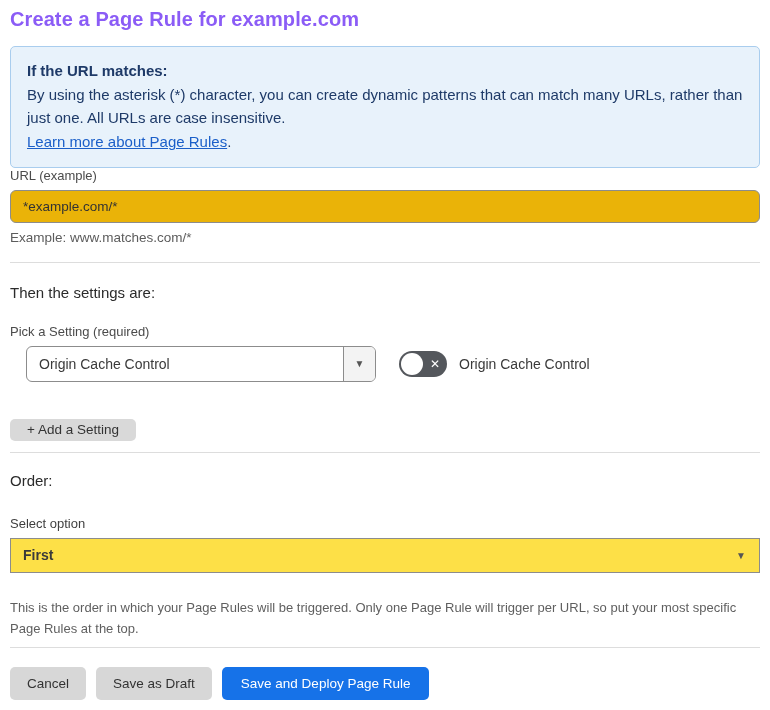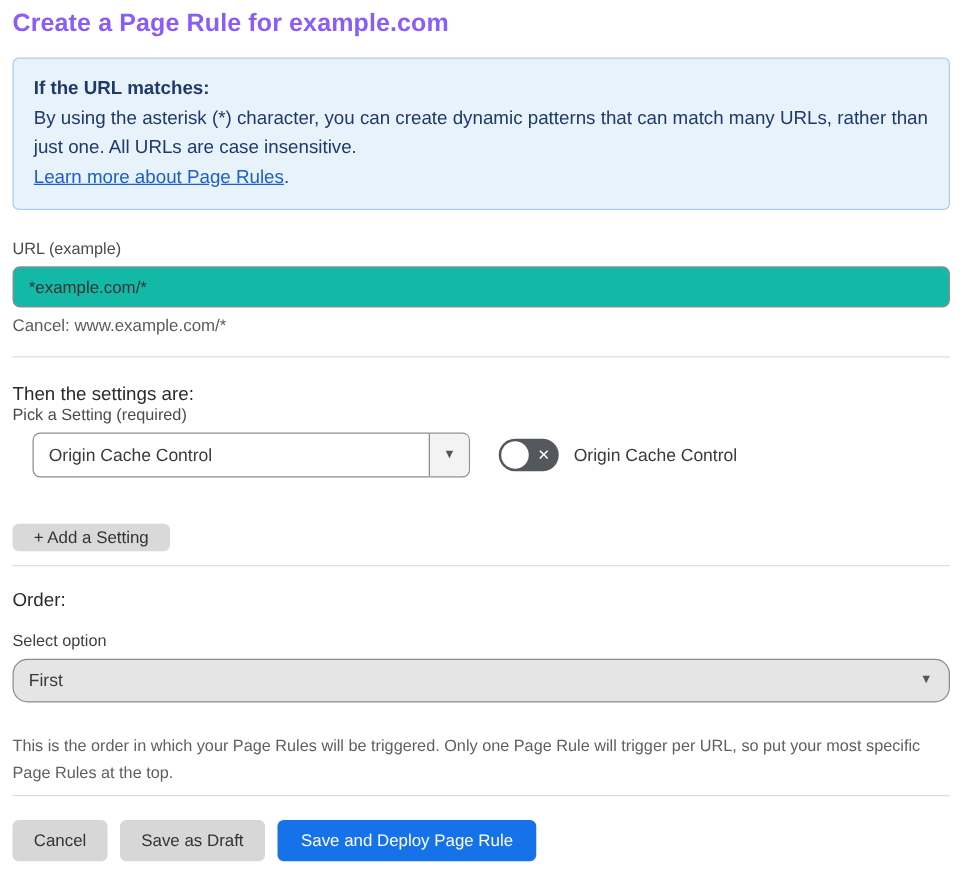--- a/index.html
+++ b/index.html
@@ -22,21 +22,20 @@
   }
 
   .info-box {
     background: #e8f2fb;
     border: 1px solid #a9cdee;
     border-radius: 5px;
     padding: 12px 16px 13px 16px;
     font-size: 15px;
     line-height: 1.58;
     color: #1e3a68;
-    margin-bottom: 23px;
   }
   .info-box .info-heading { font-weight: 700; }
   .info-link {
     color: #1b5fc9;
     text-decoration: underline;
     cursor: pointer;
   }
   .info-link-suffix { color: #1e3a68; }
 
   .field-label {
@@ -48,21 +47,21 @@
   .text-input {
     width: 100%;
     height: 33px;
     border: 1px solid #8c8c8c;
     border-radius: 6px;
     padding: 0 12px;
     font-size: 13.5px;
     font-family: "Liberation Sans", "DejaVu Sans", sans-serif;
     color: #333;
     outline: none;
-    background: #14b8a6;
+    background: #eab308;
   }
 
   .helper-text {
     font-size: 13.5px;
     color: #5c5c5c;
     margin-top: 7px;
   }
 
   .divider {
     border: none;
@@ -164,35 +163,36 @@
     font-size: 13.5px;
     font-family: "Liberation Sans", "DejaVu Sans", sans-serif;
     cursor: pointer;
     height: 33px;
     padding: 0 17px;
   }
   .btn-gray { background: #d7d7d7; color: #333; }
   .btn-blue { background: #1672e8; color: #ffffff; }
   .add-setting-btn { margin-top: 37px; height: 22px; background: #d9d9d9; }
 
-  .order-label { margin-top: 16px; font-size: 13px; color: #3f3f3f; margin-bottom: 7px; }
+  .order-label { margin-top: 27px; font-size: 13px; color: #3f3f3f; margin-bottom: 7px; }
 
   .order-select {
     position: relative;
     width: 100%;
     height: 35px;
     border: 1px solid #8c8c8c;
-    border-radius: 12px;
-    background: #e5e5e5;
+    border-radius: 0;
+    background: #fde047;
     display: flex;
     align-items: center;
     padding-left: 12px;
     font-size: 14px;
     color: #3a3a3a;
     cursor: pointer;
+    font-weight: bold;
   }
   .order-select .caret {
     position: absolute;
     right: 13px;
     top: 50%;
     transform: translateY(-50%);
     color: #555;
     font-size: 10px;
   }
 
@@ -204,40 +204,40 @@
     max-width: 745px;
   }
 
   .footer-actions {
     display: flex;
     align-items: center;
     gap: 10px;
   }
   .footer-actions .btn-blue { margin-left: 0; padding: 0 19px; }
 
-  .mt-settings-label { }
+  .mt-settings-label { margin-top: 23px; }
 </style>
 </head>
 <body>
 
 <div class="container">
 
   <div class="page-title">Create a Page Rule for example.com</div>
 
   <div class="info-box">
     <div class="info-heading">If the URL matches:</div>
     <div class="info-body">By using the asterisk (*) character, you can create dynamic patterns that can match many URLs, rather than just one. All URLs are case insensitive.</div>
     <div>
       <a class="info-link">Learn more about Page Rules</a><span class="info-link-suffix">.</span>
     </div>
   </div>
 
   <div class="field-label">URL (example)</div>
   <input class="text-input" type="text" value="*example.com/*" style="">
-  <div class="helper-text">Cancel: www.example.com/*</div>
+  <div class="helper-text">Example: www.matches.com/*</div>
 
   <hr class="divider divider-1">
 
   <div class="section-heading">Then the settings are:</div>
 
   <div class="field-label mt-settings-label">Pick a Setting (required)</div>
 
   <div class="settings-row">
     <div class="select-combo">
       <div class="combo-value">Origin Cache Control</div>

